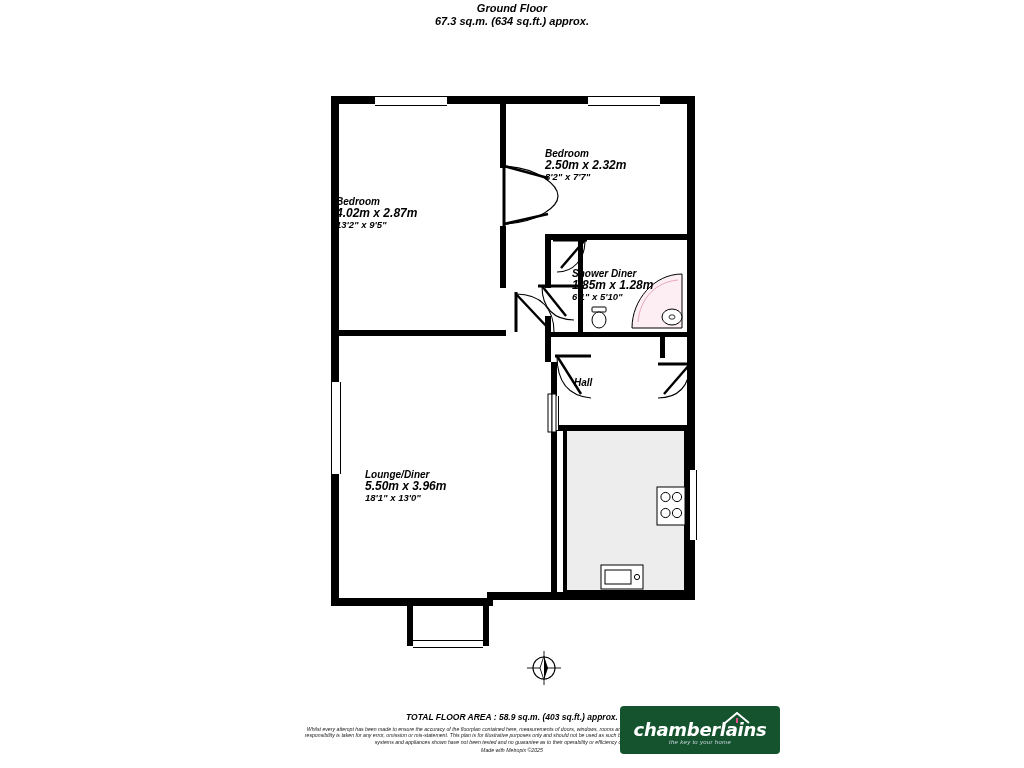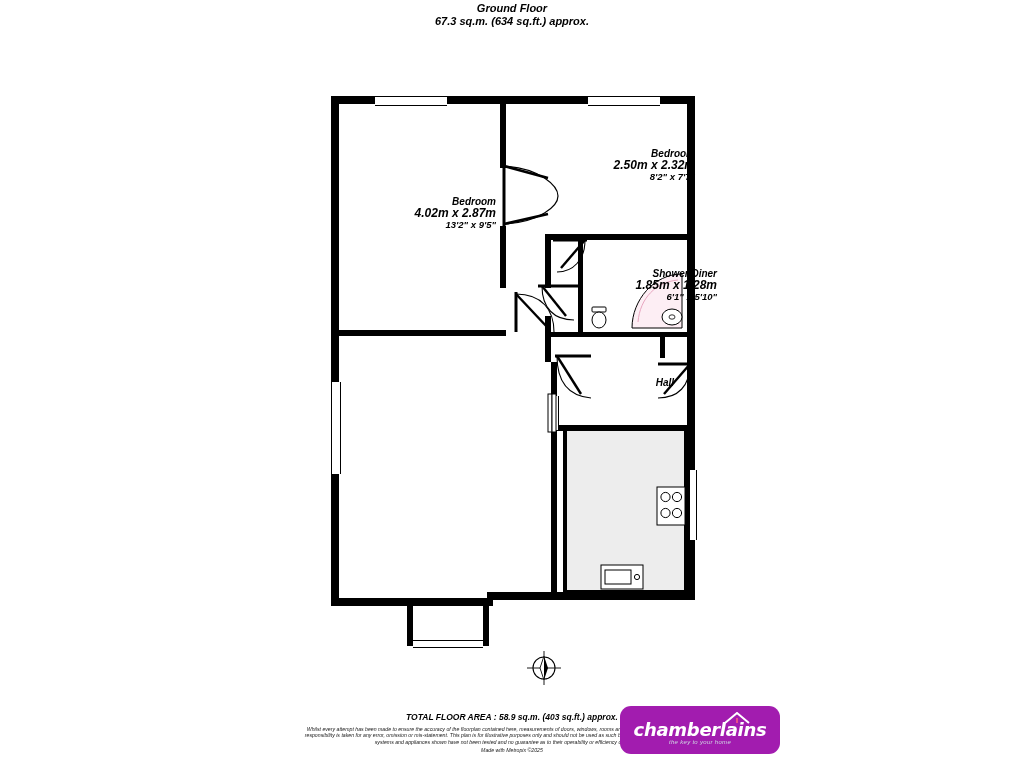--- a/index.html
+++ b/index.html
@@ -25,41 +25,41 @@
   .wall{position:absolute;background:#000;}
 
   
   .fill-grey{position:absolute;background:#ededed;}
 
   
   .window{position:absolute;background:#ffffff;border-top:1px solid #000;border-bottom:1px solid #000;}
   .window.vert{border:none;border-left:1px solid #000;border-right:1px solid #000;}
 
   
-  .room-label{position:absolute;text-align:right;line-height:11.5px;}
+  .room-label{position:absolute;text-align:left;line-height:11.5px;}
   .room-label .nm{font-size:10px;font-weight:bold;white-space:nowrap;}
   .room-label .d1{font-size:12px;font-weight:bold;white-space:nowrap;}
   .room-label .d2{font-size:9.5px;font-weight:bold;white-space:nowrap;}
 
   
   .door{position:absolute;}
   .door svg{display:block;overflow:visible;}
 
   
   .compass{position:absolute;left:524px;top:648px;width:40px;height:40px;}
 
   
   .footer{position:absolute;left:0;top:712px;width:1024px;text-align:center;}
   .footer .total{font-size:8.5px;font-weight:bold;margin-bottom:4px;}
   .footer .disc{font-size:5.2px;line-height:6.4px;color:#1a1a1a;width:420px;margin:0 auto;text-align:center;}
 
   
   .logo{
     position:absolute;left:620px;top:706px;width:160px;height:48px;
-    background:#a21caf;border-radius:11px;
+    background:#14532d;border-radius:4px;
   }
   .logo .logo-text{
     position:absolute;left:0;top:13px;width:160px;text-align:center;
     color:#ffffff;font-size:18px;font-weight:bold;letter-spacing:-0.3px;
     font-family:"DejaVu Sans", sans-serif;
   }
   .logo .logo-sub{
     position:absolute;left:0;top:33px;width:160px;text-align:center;
     color:#cfd8e3;font-size:6px;letter-spacing:.3px;
   }
@@ -247,20 +247,25 @@
   <div class="room-label" style="left:572px;top:268px;width:145px;">
     <div class="nm">Shower Diner</div>
     <div class="d1">1.85m  x 1.28m</div>
     <div class="d2">6'1"  x 5'10"</div>
   </div>
 
   <div class="room-label" style="left:574px;top:377px;width:100px;">
     <div class="nm">Hall</div>
   </div>
 
+  <div class="room-label" style="left:365px;top:469px;width:170px;">
+    <div class="nm">Lounge/Diner</div>
+    <div class="d1">5.50m  x 3.96m</div>
+    <div class="d2">18'1"  x 13'0"</div>
+  </div>
 
 
   <div class="compass">
     <svg width="40" height="40" viewBox="0 0 40 40">
       <circle cx="20" cy="20" r="11" fill="none" stroke="#000" stroke-width="1.1"></circle>
       <path d="M20 3 L20 37 M3 20 L37 20" stroke="#000" stroke-width="0.9"></path>
       <path d="M20 8 L24 20 L20 32 L16 20 Z" fill="#000"></path>
       <path d="M20 8 L16 20 L20 32" fill="#ffffff" stroke="#000" stroke-width="0.8"></path>
     </svg>
   </div>

